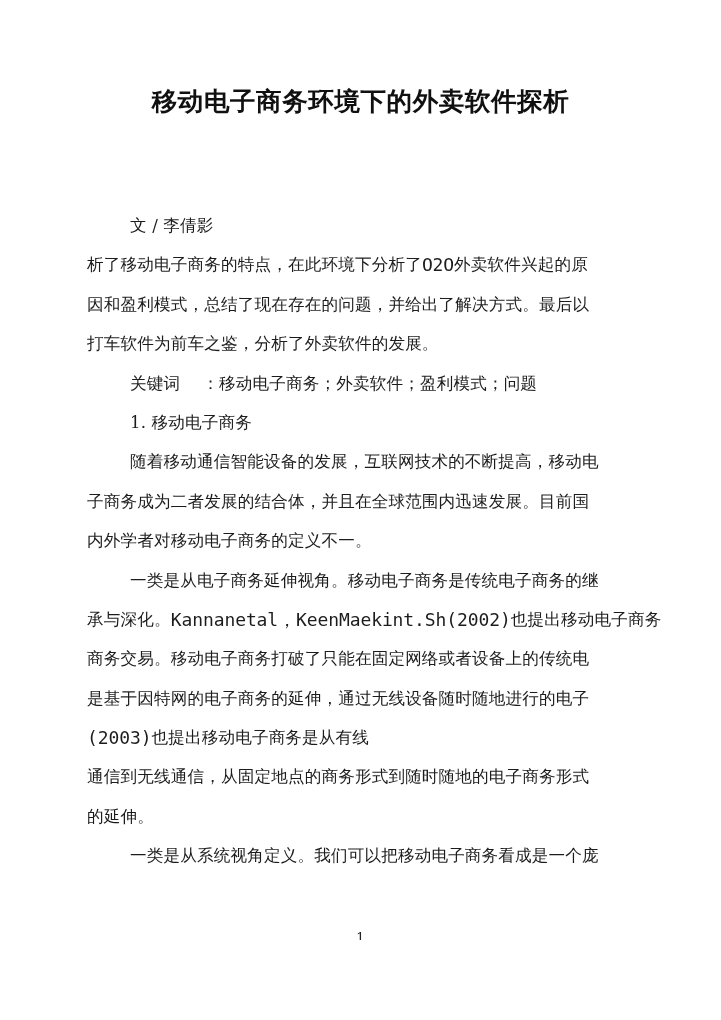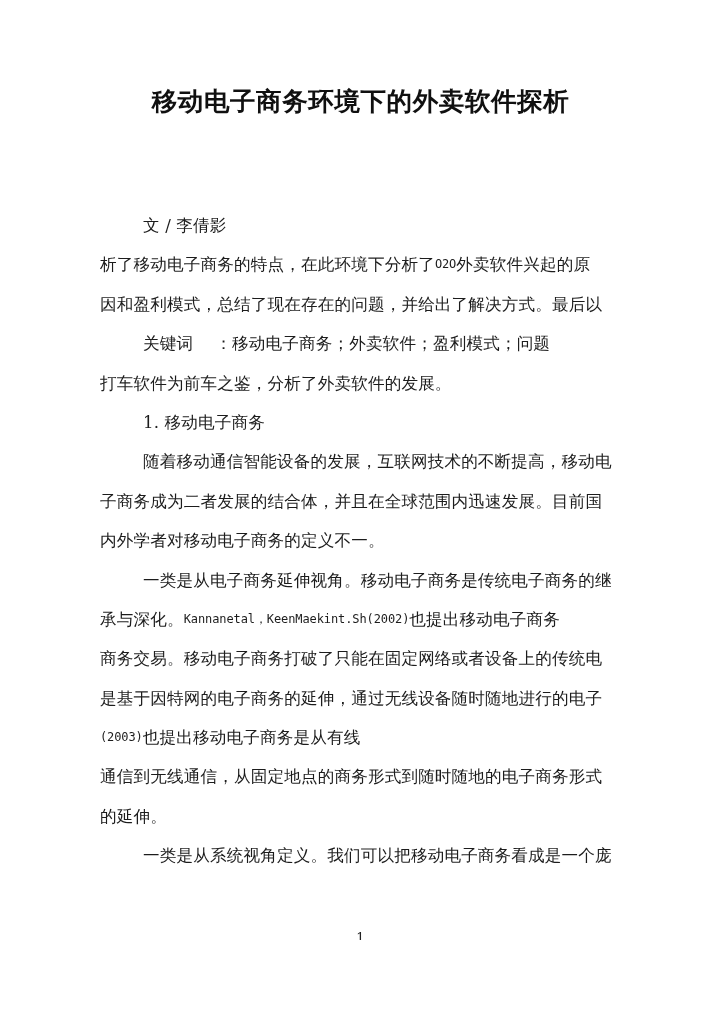--- a/index.html
+++ b/index.html
@@ -30,21 +30,21 @@
     line-height: 34px;
     letter-spacing: 0.6px;
     text-align: center;
     color: #101010;
     white-space: nowrap;
   }
 
   
   .body-block {
     position: absolute;
-    left: 100px;
+    left: 87px;
     top: 206px;
     width: 521px;
   }
 
   .line {
     height: 39.4px;
     line-height: 39.4px;
     font-size: 16.6px;
     letter-spacing: 0.15px;
     white-space: nowrap;
@@ -67,21 +67,21 @@
     justify-content: flex-start;
     width: 521px;
   }
   .line.just > span {
     white-space: pre;
   }
 
   
   .lat {
     font-family: "DejaVu Sans Mono", "Liberation Mono", monospace;
-    font-size: 12px;
+    font-size: 18px;
     letter-spacing: -0.1px;
   }
 
   .kw-gap {
     display: inline-block;
     width: 22px;
   }
 
   
   .folio {
@@ -108,25 +108,25 @@
 
 
     <div class="line just">
       <span>析了移动电子商务的特点，在此环境下分析了</span>
       <span class="lat">O2O</span>
       <span>外卖软件兴起的原</span>
     </div>
 
     <div class="line">因和盈利模式，总结了现在存在的问题，并给出了解决方式。最后以</div>
 
+    <div class="line">打车软件为前车之鉴，分析了外卖软件的发展。</div>
+
     <div class="line hang">
       <span>关键词</span><span class="kw-gap"></span><span>：</span><span>移动电子商务；外卖软件；盈利模式；问题</span>
     </div>
-
-    <div class="line">打车软件为前车之鉴，分析了外卖软件的发展。</div>
 
     <div class="line hang">1. 移动电子商务</div>
 
 
     <div class="line indent">随着移动通信智能设备的发展，互联网技术的不断提高，移动电</div>
     <div class="line">子商务成为二者发展的结合体，并且在全球范围内迅速发展。目前国</div>
     <div class="line">内外学者对移动电子商务的定义不一。</div>
 
     <div class="line indent">一类是从电子商务延伸视角。移动电子商务是传统电子商务的继</div>
 

